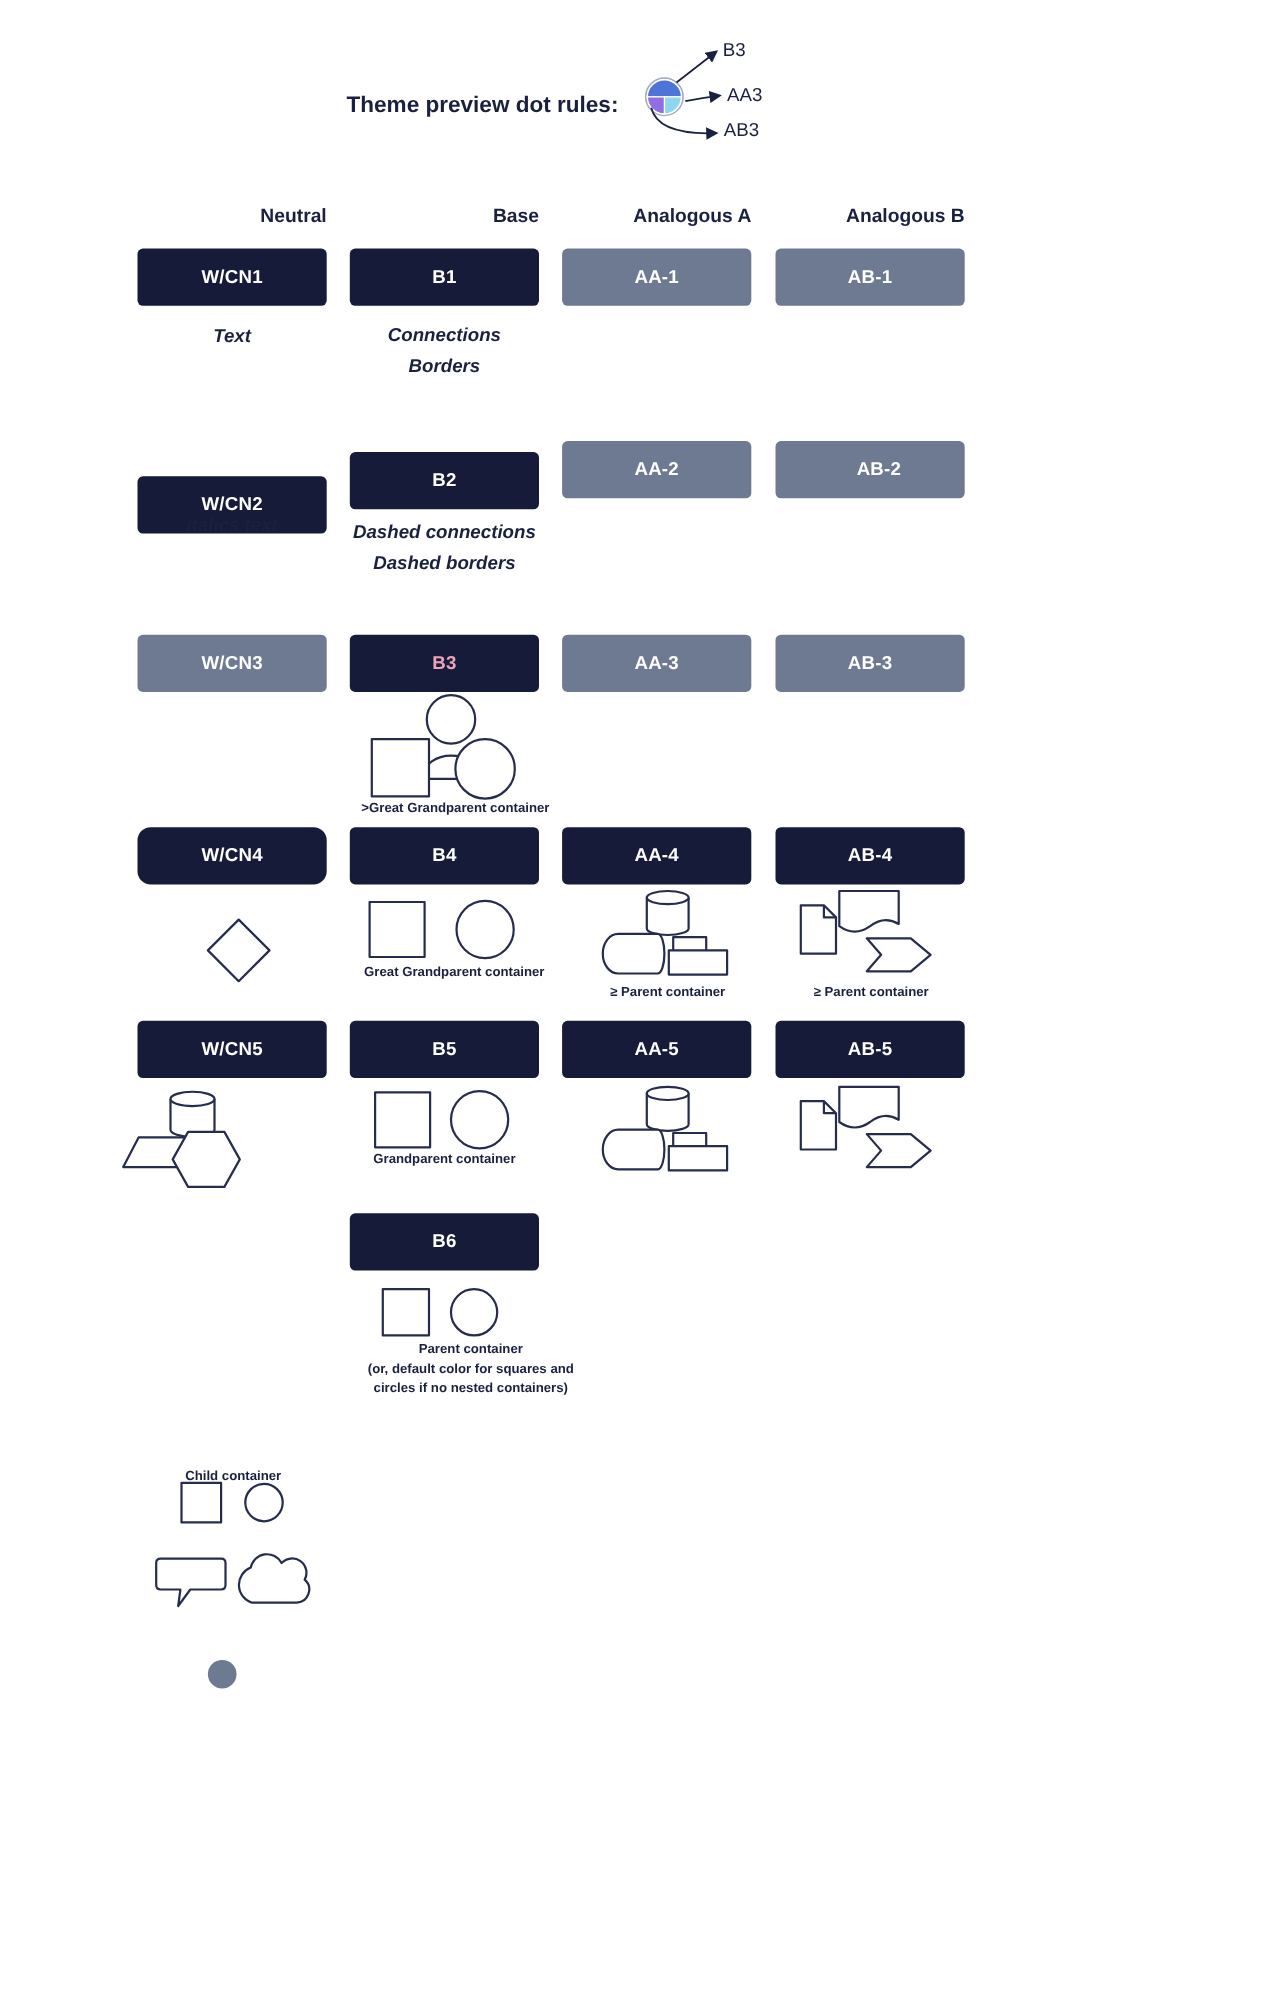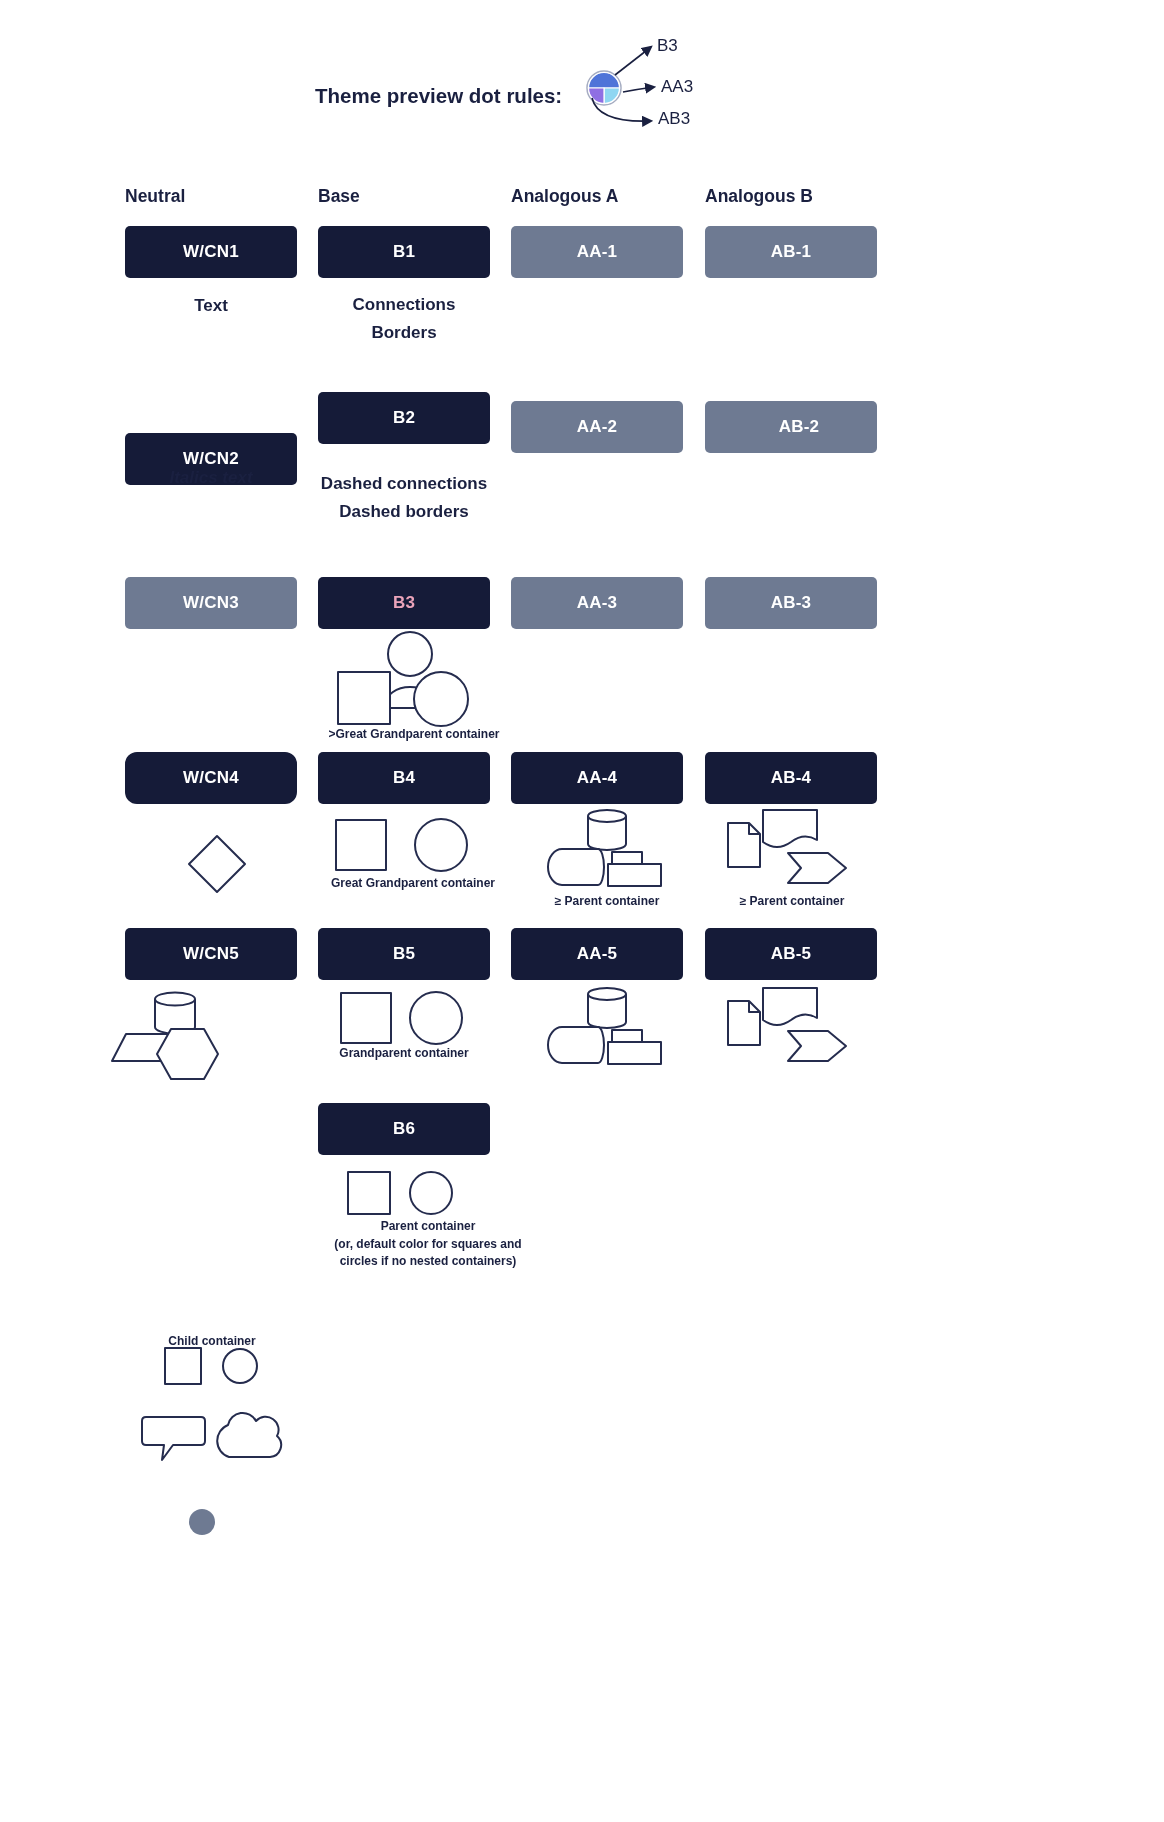--- a/index.html
+++ b/index.html
@@ -7,22 +7,22 @@
     --outline:#252c4e; --dot-blue:#4f74d8; --dot-light:#8fd6f2; --dot-purple:#8f6fe3;
   }
   *{box-sizing:border-box;margin:0;padding:0;}
   body{background:#ffffff;font-family:"Liberation Sans", sans-serif;}
   .canvas{position:relative;width:1164px;height:1822px;background:#fff;overflow:hidden;color:var(--ink);}
   .pill{position:absolute;width:172px;height:52px;border-radius:5px;display:flex;align-items:center;justify-content:center;
         font-size:17px;font-weight:600;color:#fff;letter-spacing:.2px;}
   .pill.dark{background:var(--dark);}
   .pill.slate{background:var(--slate);}
   .pill.pink{color:var(--pink);}
-  .col-header{position:absolute;width:172px;text-align:left;font-size:17.5px;font-weight:700;color:var(--ink);}
-  .cap{position:absolute;width:172px;text-align:center;font-size:17px;font-weight:600;color:var(--ink);}
+  .col-header{position:absolute;width:172px;text-align:right;font-size:17.5px;font-weight:700;color:var(--ink);}
+  .cap{position:absolute;width:172px;text-align:center;font-size:17px;font-weight:600;color:var(--ink);font-style:italic;}
   .cap.wide{width:192px;}
   .cap.italic{font-style:italic;}
   .cap-sm{position:absolute;text-align:center;font-size:12px;font-weight:700;color:var(--ink);}
   .cap-sm.left{text-align:center;}
   .legend-title{position:absolute;font-size:20.5px;font-weight:600;color:var(--ink);}
   .pointer-label{position:absolute;font-size:17px;font-weight:500;color:var(--ink);}
   .footer-note{position:absolute;font-size:17.5px;font-weight:700;color:var(--ink);}
   .footer-dot{position:absolute;width:26px;height:26px;border-radius:50%;background:var(--slate);}
   svg.shapes{position:absolute;overflow:visible;}
   .shape{fill:#fff;stroke:var(--outline);stroke-width:2;stroke-linejoin:round;}
@@ -66,21 +66,21 @@
 
   <div class="pill dark" style="left:125px;top:226px;">W/CN1</div>
   <div class="pill dark" style="left:318px;top:226px;">B1</div>
   <div class="pill slate" style="left:511px;top:226px;">AA-1</div>
   <div class="pill slate" style="left:705px;top:226px;">AB-1</div>
   <div class="cap" style="left:125px;top:296px;">Text</div>
   <div class="cap" style="left:318px;top:295px;">Connections</div>
   <div class="cap" style="left:318px;top:323px;">Borders</div>
 
   <div class="pill dark" style="left:125px;top:401px;margin-top:32px;">W/CN2</div>
-  <div class="pill dark" style="left:318px;top:392px;">B2</div>
+  <div class="pill dark" style="left:318px;top:411px;">B2</div>
   <div class="pill slate" style="left:511px;top:401px;">AA-2</div>
   <div class="pill slate" style="left:705px;top:401px;padding-left:16px;">AB-2</div>
   <div class="cap italic" style="left:125px;top:468px;">Italics text</div>
   <div class="cap wide" style="left:308px;top:474px;">Dashed connections</div>
   <div class="cap wide" style="left:308px;top:502px;">Dashed borders</div>
 
   <div class="pill slate" style="left:125px;top:577px;">W/CN3</div>
   <div class="pill dark pink" style="left:318px;top:577px;">B3</div>
   <div class="pill slate" style="left:511px;top:577px;">AA-3</div>
   <div class="pill slate" style="left:705px;top:577px;">AB-3</div>

